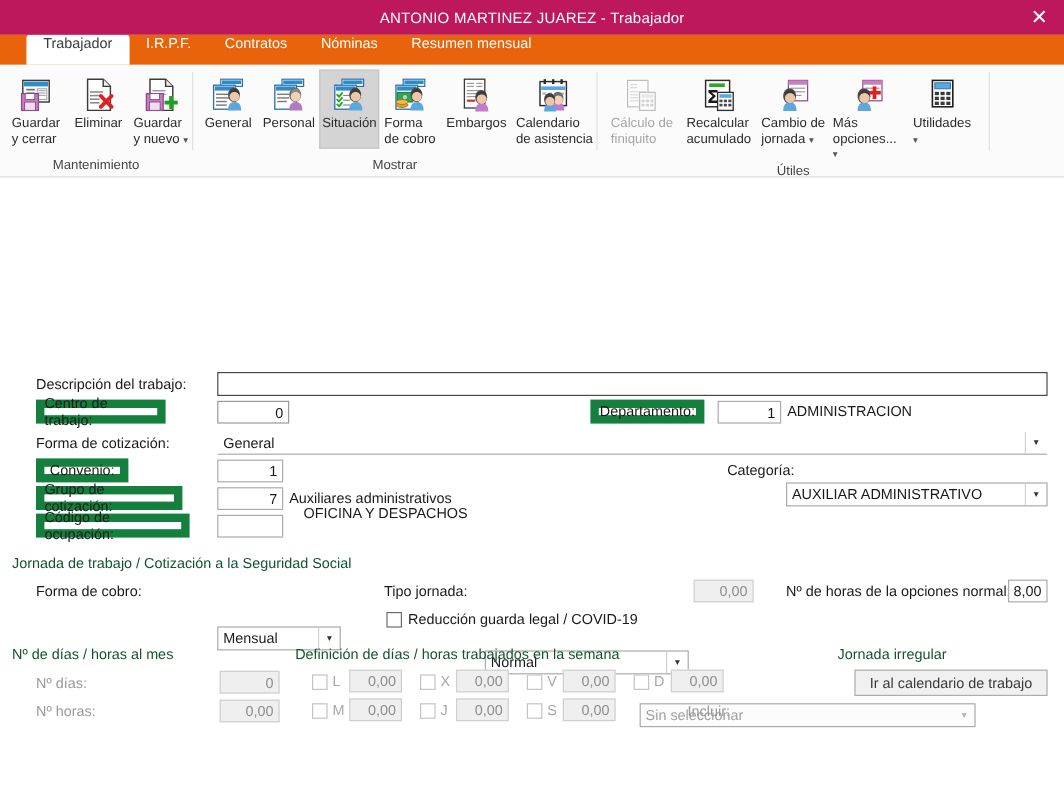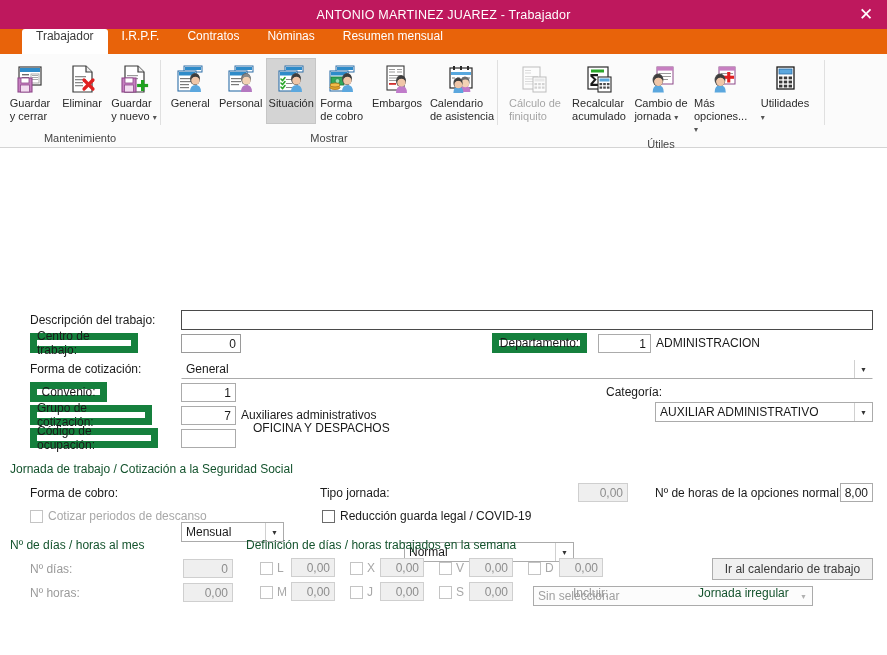--- a/index.html
+++ b/index.html
@@ -531,24 +531,20 @@
     <div class="abs lbl" style="left:320px;top:338px;">Tipo jornada:</div>
     <div class="abs combo" style="left:404px;top:334px;width:170px;height:20px;">
       <span>Normal</span>
       <span class="arrow">▼</span>
     </div>
     <div class="abs tbox num ro" style="left:578px;top:335px;width:50px;">0,00</div>
 
     <div class="abs lbl" style="left:655px;top:338px;">Nº de horas de la opciones normal:</div>
     <div class="abs tbox num" style="left:840px;top:335px;width:33px;">8,00</div>
 
-    <div class="abs chk dim" style="left:30px;top:361px;">
-      <span class="box"></span>
-      <span>Cotizar periodos de descanso</span>
-    </div>
 
     <div class="abs chk" style="left:322px;top:361px;">
       <span class="box"></span>
       <span>Reducción guarda legal / COVID-19</span>
     </div>
     <div class="abs combo dim" style="left:533px;top:358px;width:280px;height:20px;">
       <span>Sin seleccionar</span>
       <span class="arrow" style="border-left:none;">▼</span>
     </div>
 
@@ -597,17 +593,17 @@
     <div class="abs tbox num ro" style="left:380px;top:434px;width:44px;">0,00</div>
 
     <div class="abs chk dim" style="left:439px;top:437px;gap:4px;">
       <span class="box"></span>
       <span>S</span>
     </div>
     <div class="abs tbox num ro" style="left:469px;top:434px;width:44px;">0,00</div>
 
     <div class="abs lbl dim" style="left:573px;top:438px;">Incluir:</div>
 
-    <div class="abs section-title" style="left:698px;top:390px;margin-top:48px;">Jornada irregular</div>
+    <div class="abs section-title" style="left:698px;top:390px;">Jornada irregular</div>
     <div class="abs pushbtn" style="left:712px;top:410px;width:161px;">Ir al calendario de trabajo</div>
 
   </div>
 </div>
 
 </body></html>

